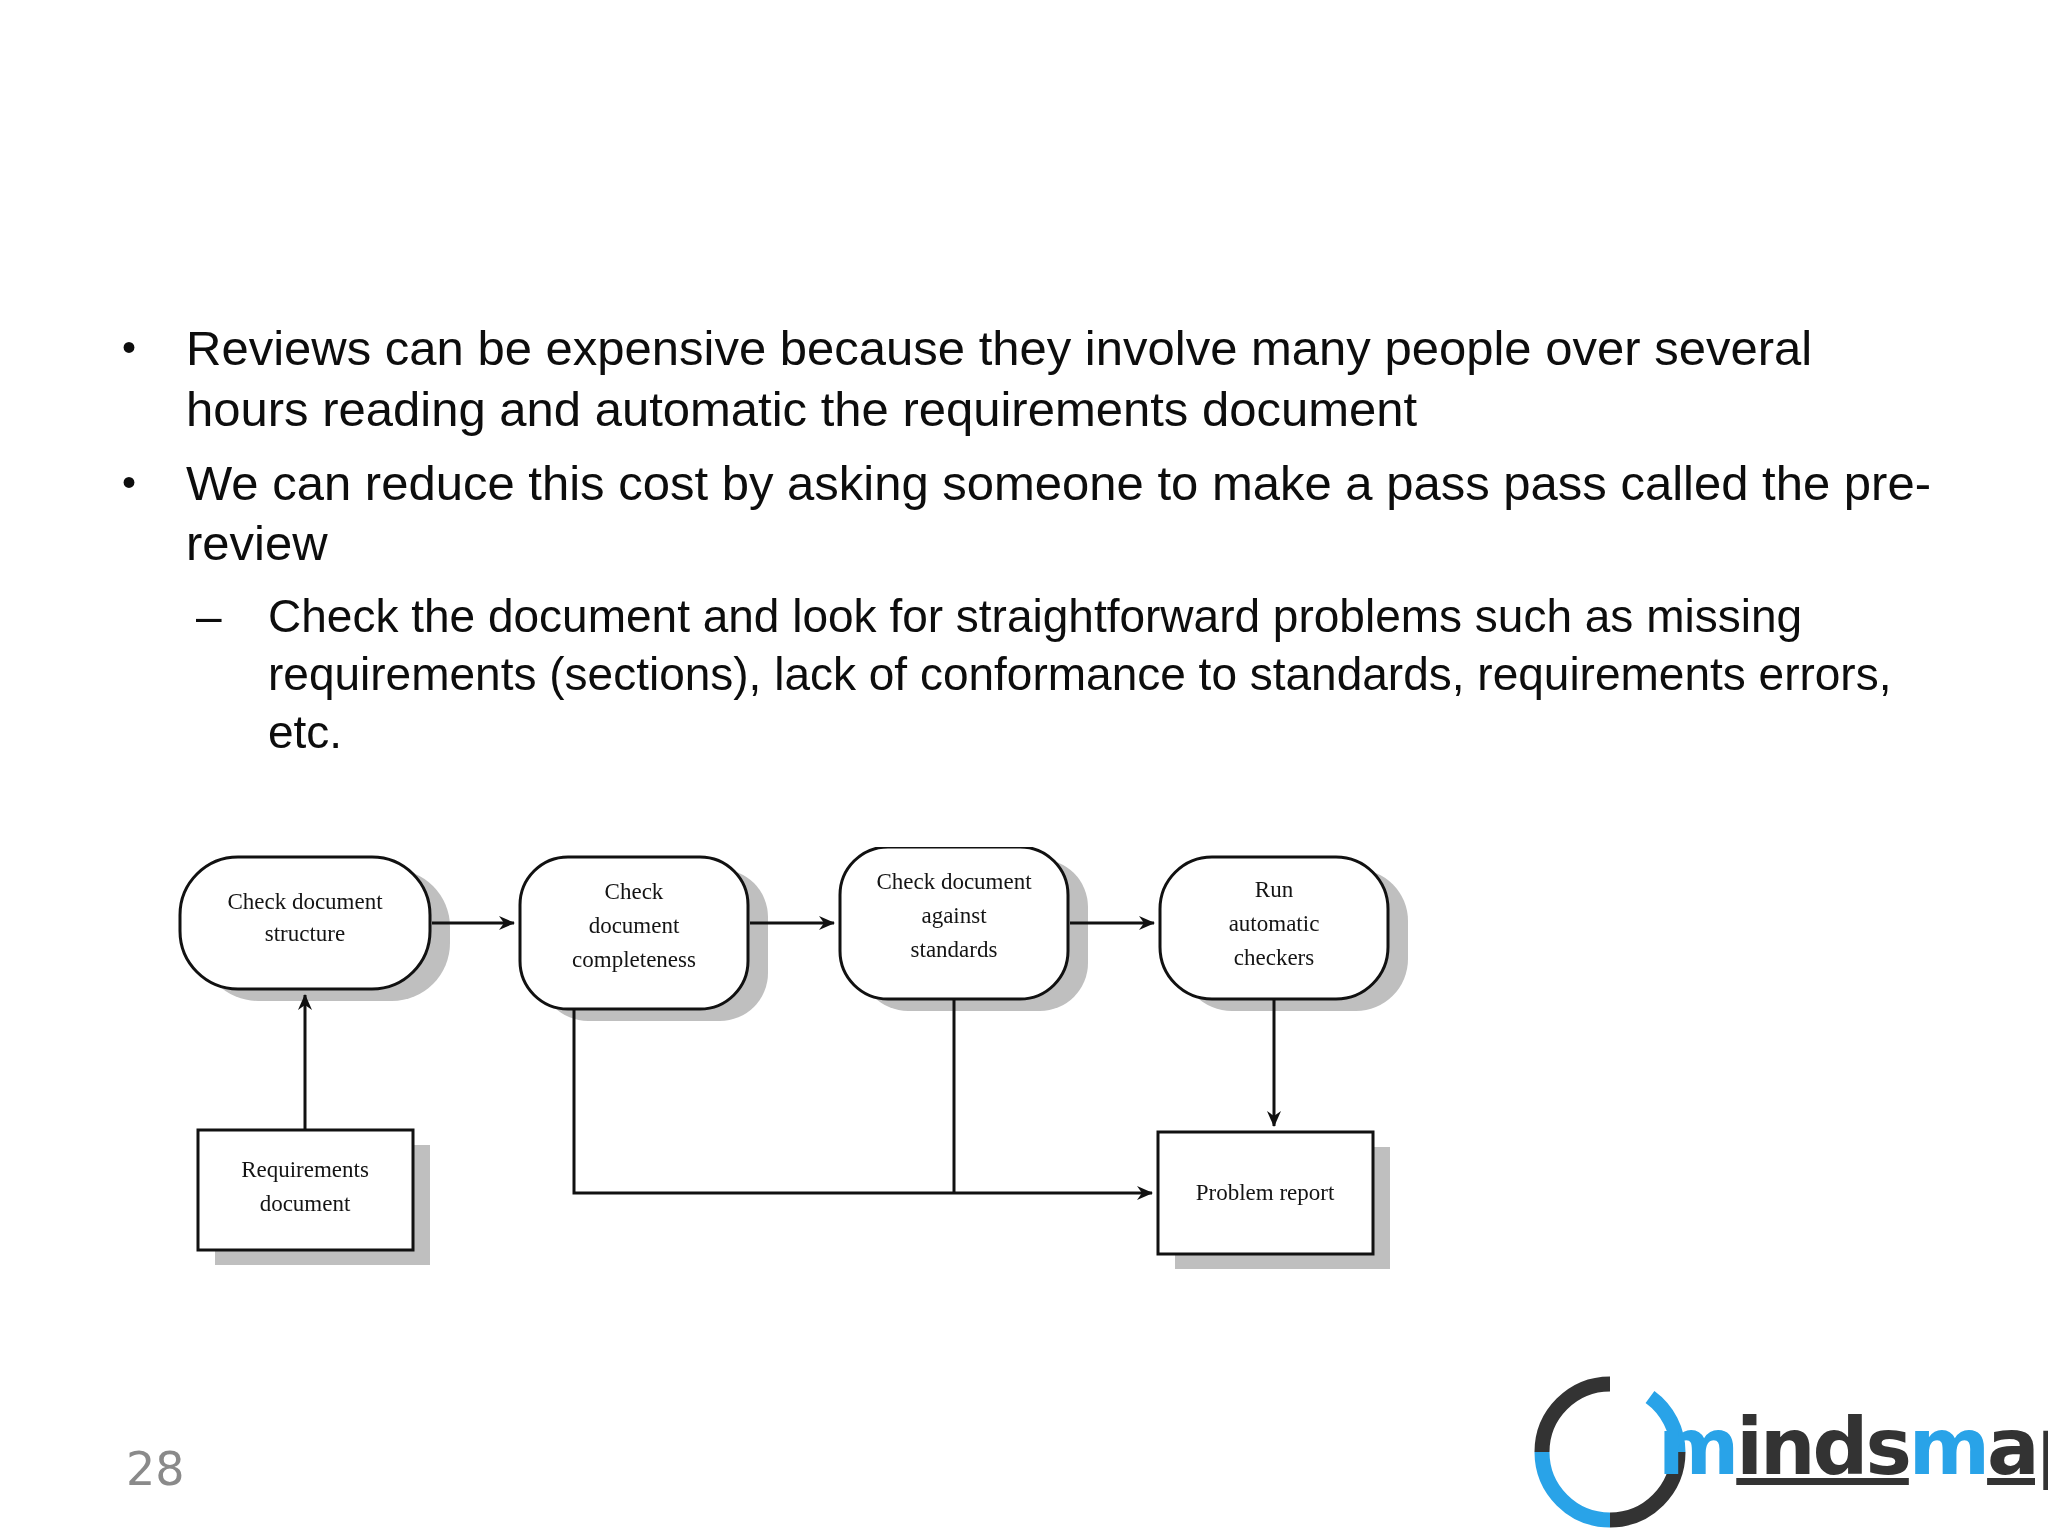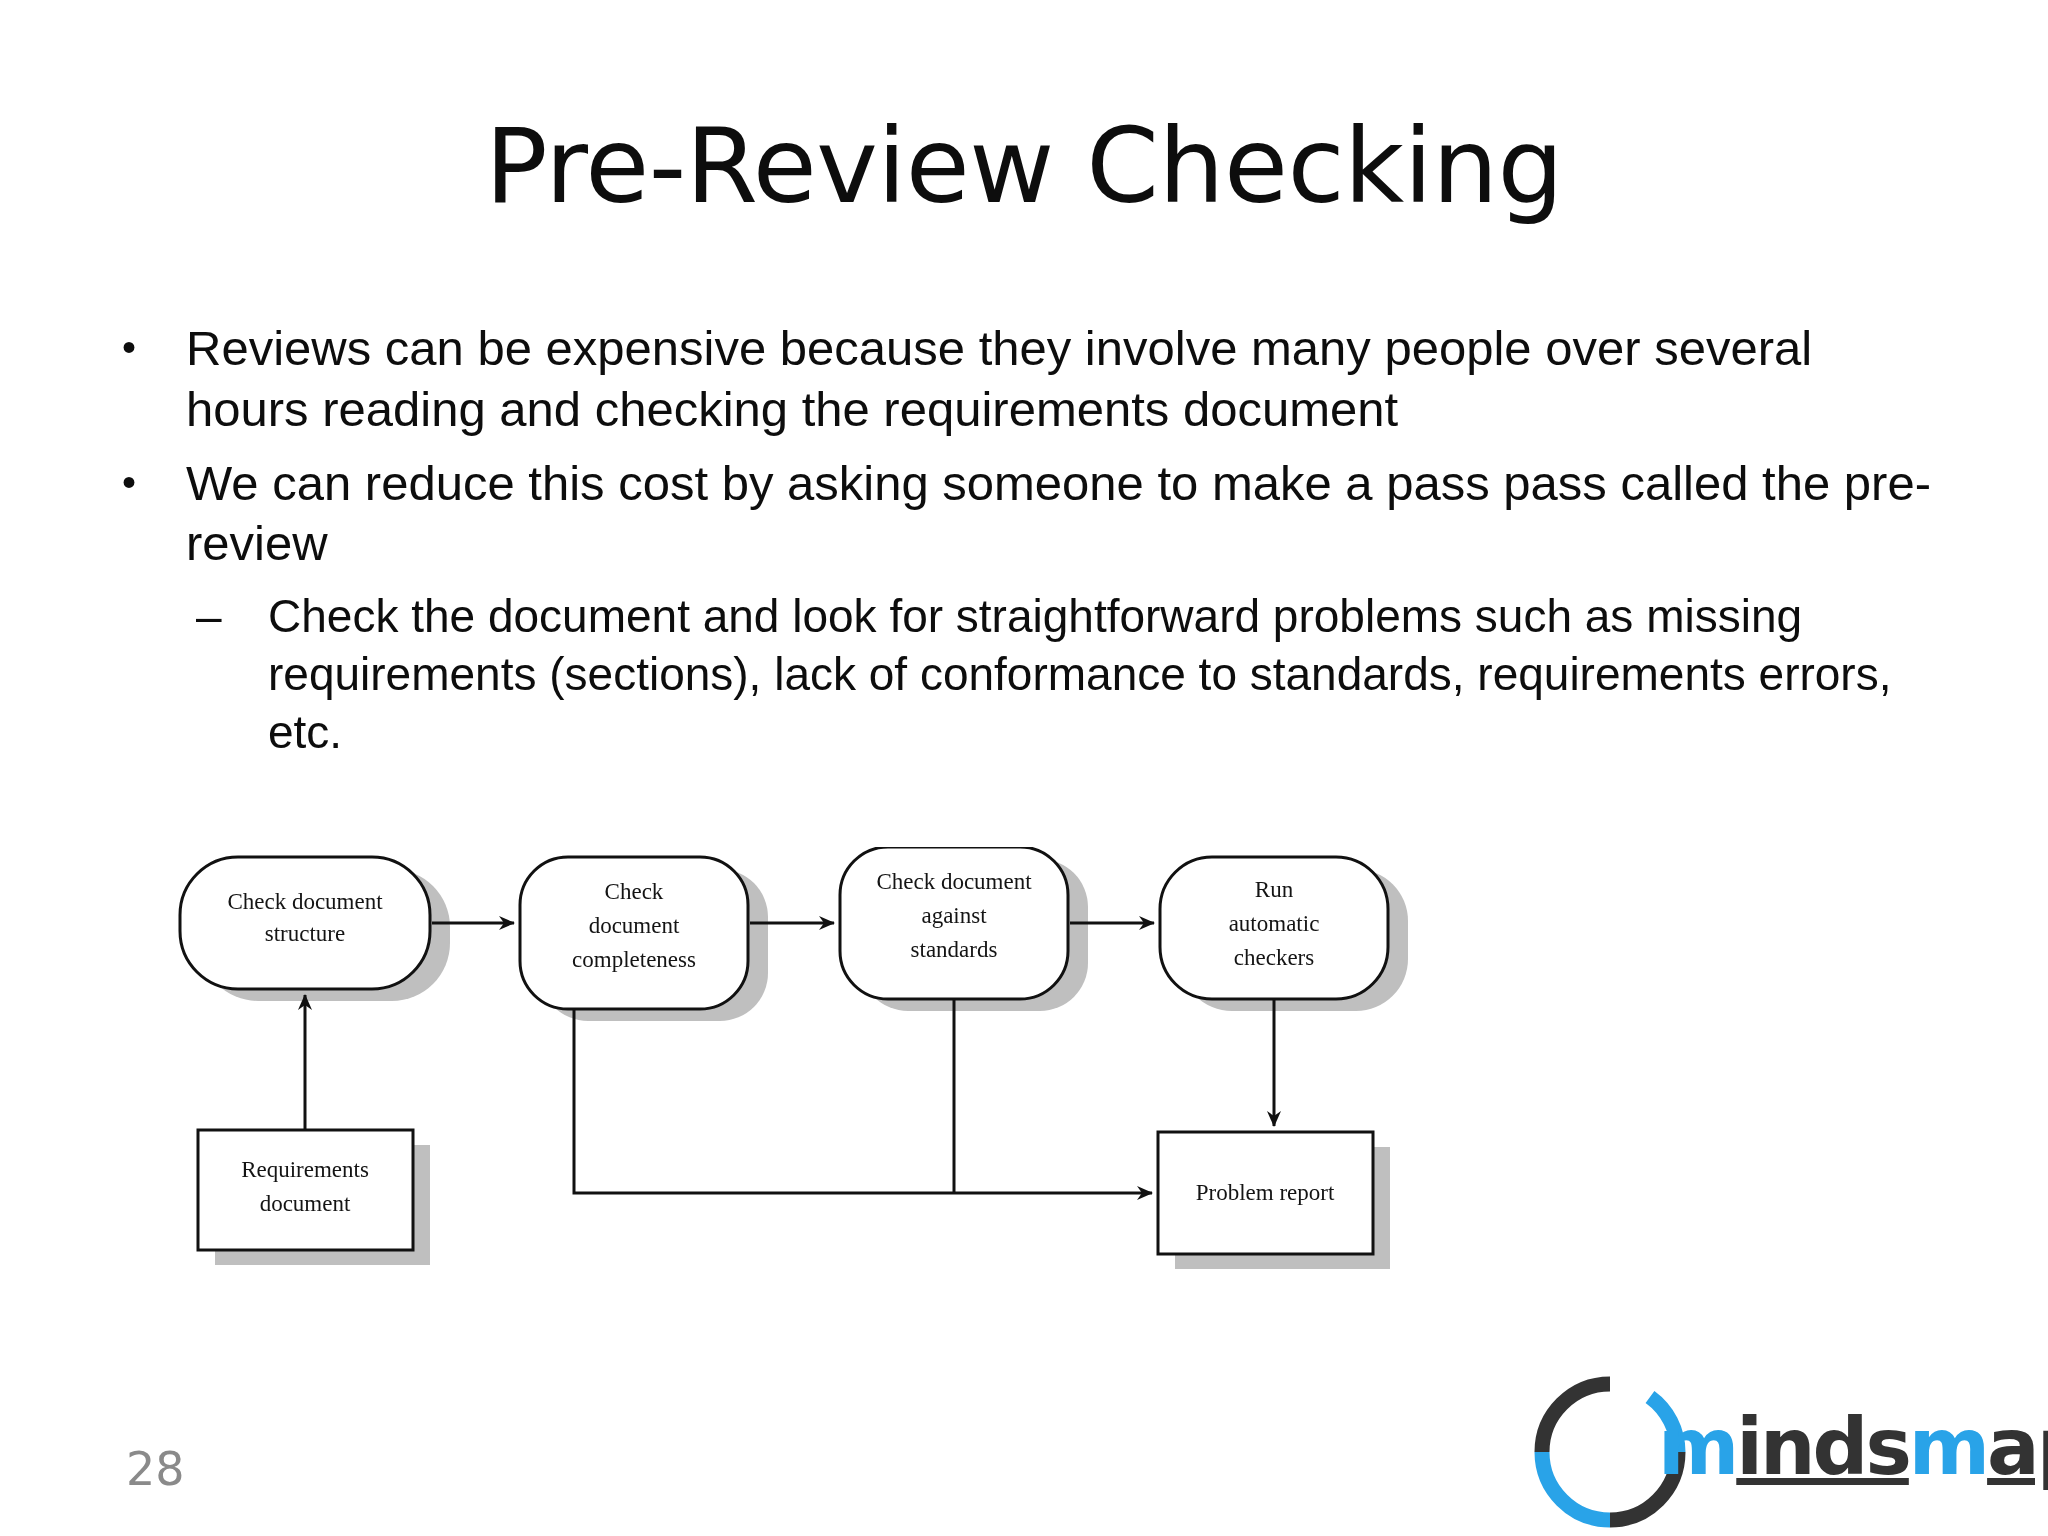--- a/index.html
+++ b/index.html
@@ -126,27 +126,26 @@
     font-size: 46px;
     color: #8a8a8a;
     font-family: "DejaVu Sans", sans-serif;
   }
 </style>
 </head>
 <body>
 
 <div id="slide">
 
-  <div id="slide-title">Pre-Review Checking</div>
 
   <div id="body-block">
 
     <div class="bullet-row bullet-l1">
       <span class="marker">•</span>
-      <span class="btext">Reviews can be expensive because they involve many people over several hours reading and checking the requirements document</span>
+      <span class="btext">Reviews can be expensive because they involve many people over several hours reading and automatic the requirements document</span>
     </div>
 
     <div class="bullet-row bullet-l1">
       <span class="marker">•</span>
       <span class="btext">We can reduce this cost by asking someone to make a pass pass called the pre-review</span>
     </div>
 
     <div class="bullet-row bullet-l2">
       <span class="marker">–</span>
       <span class="btext">Check the document and look for straightforward problems such as missing requirements (sections), lack of conformance to standards, requirements errors, etc.</span>

